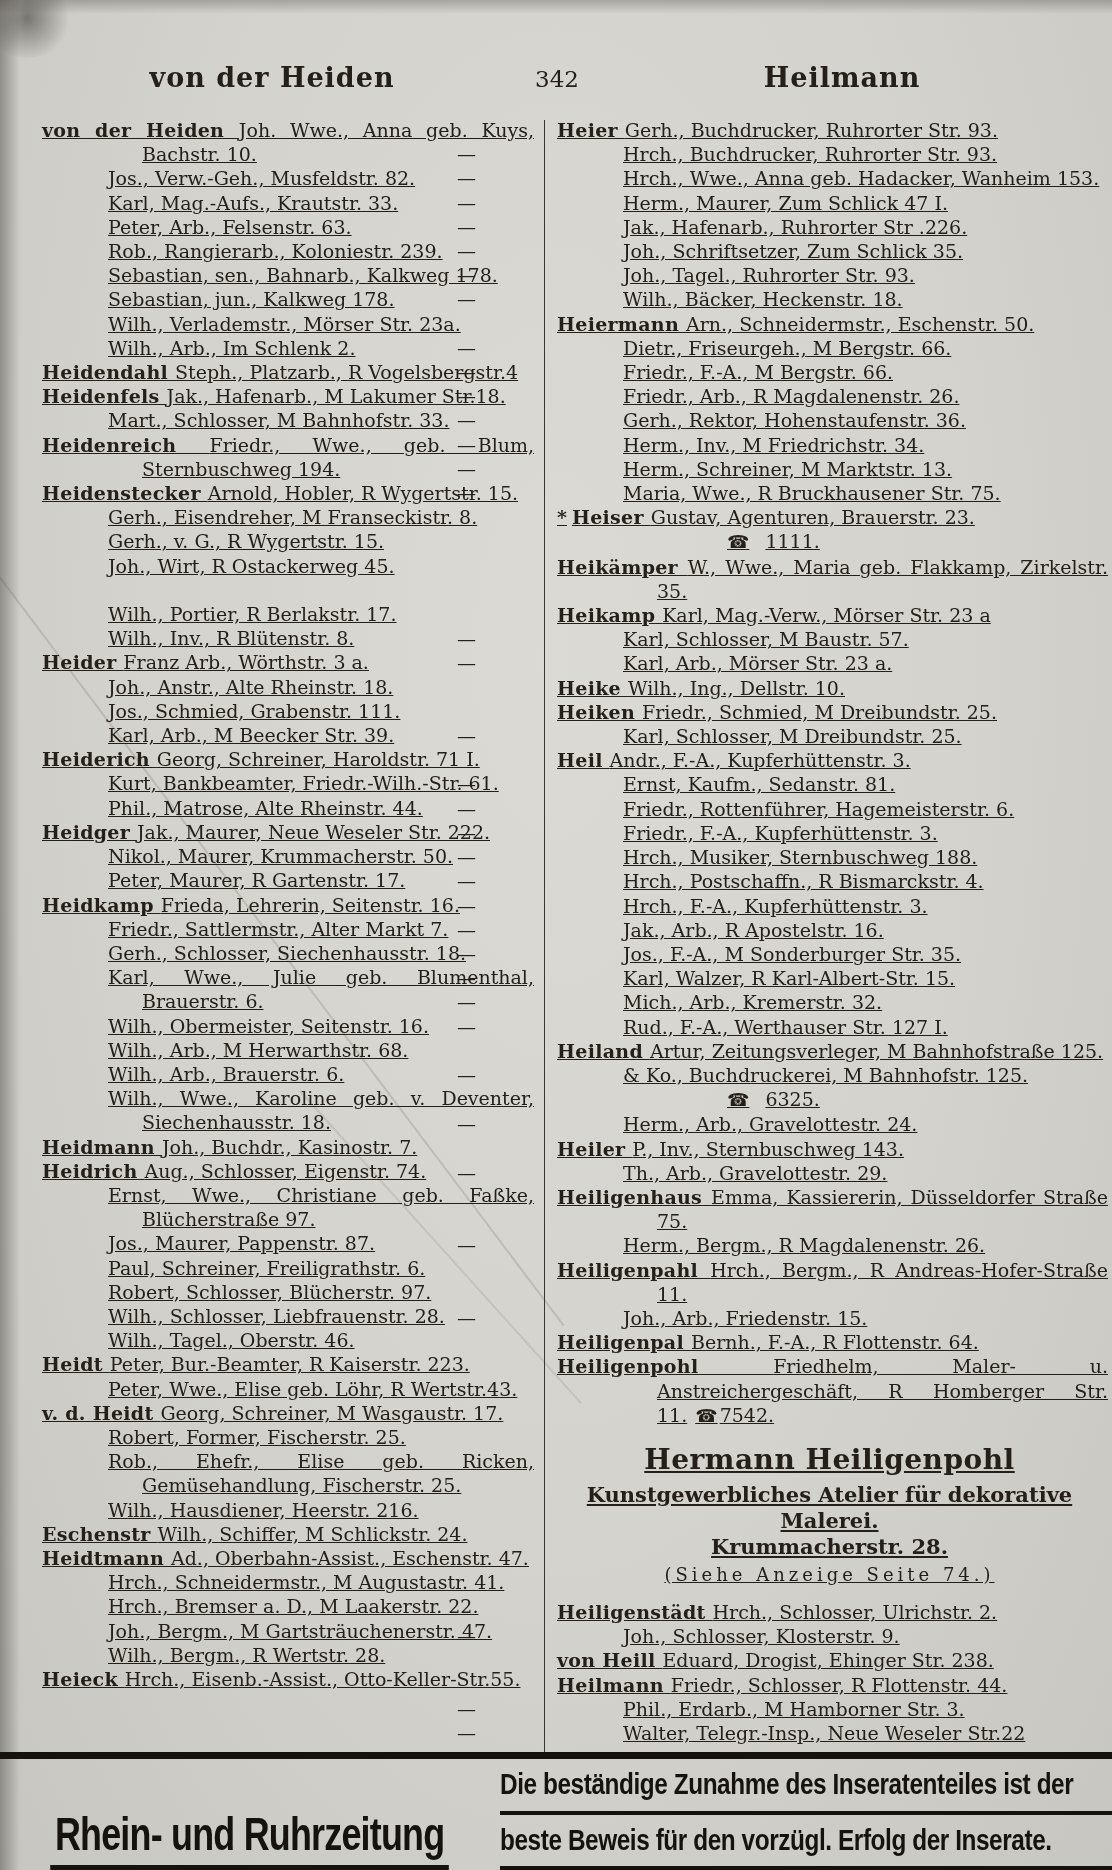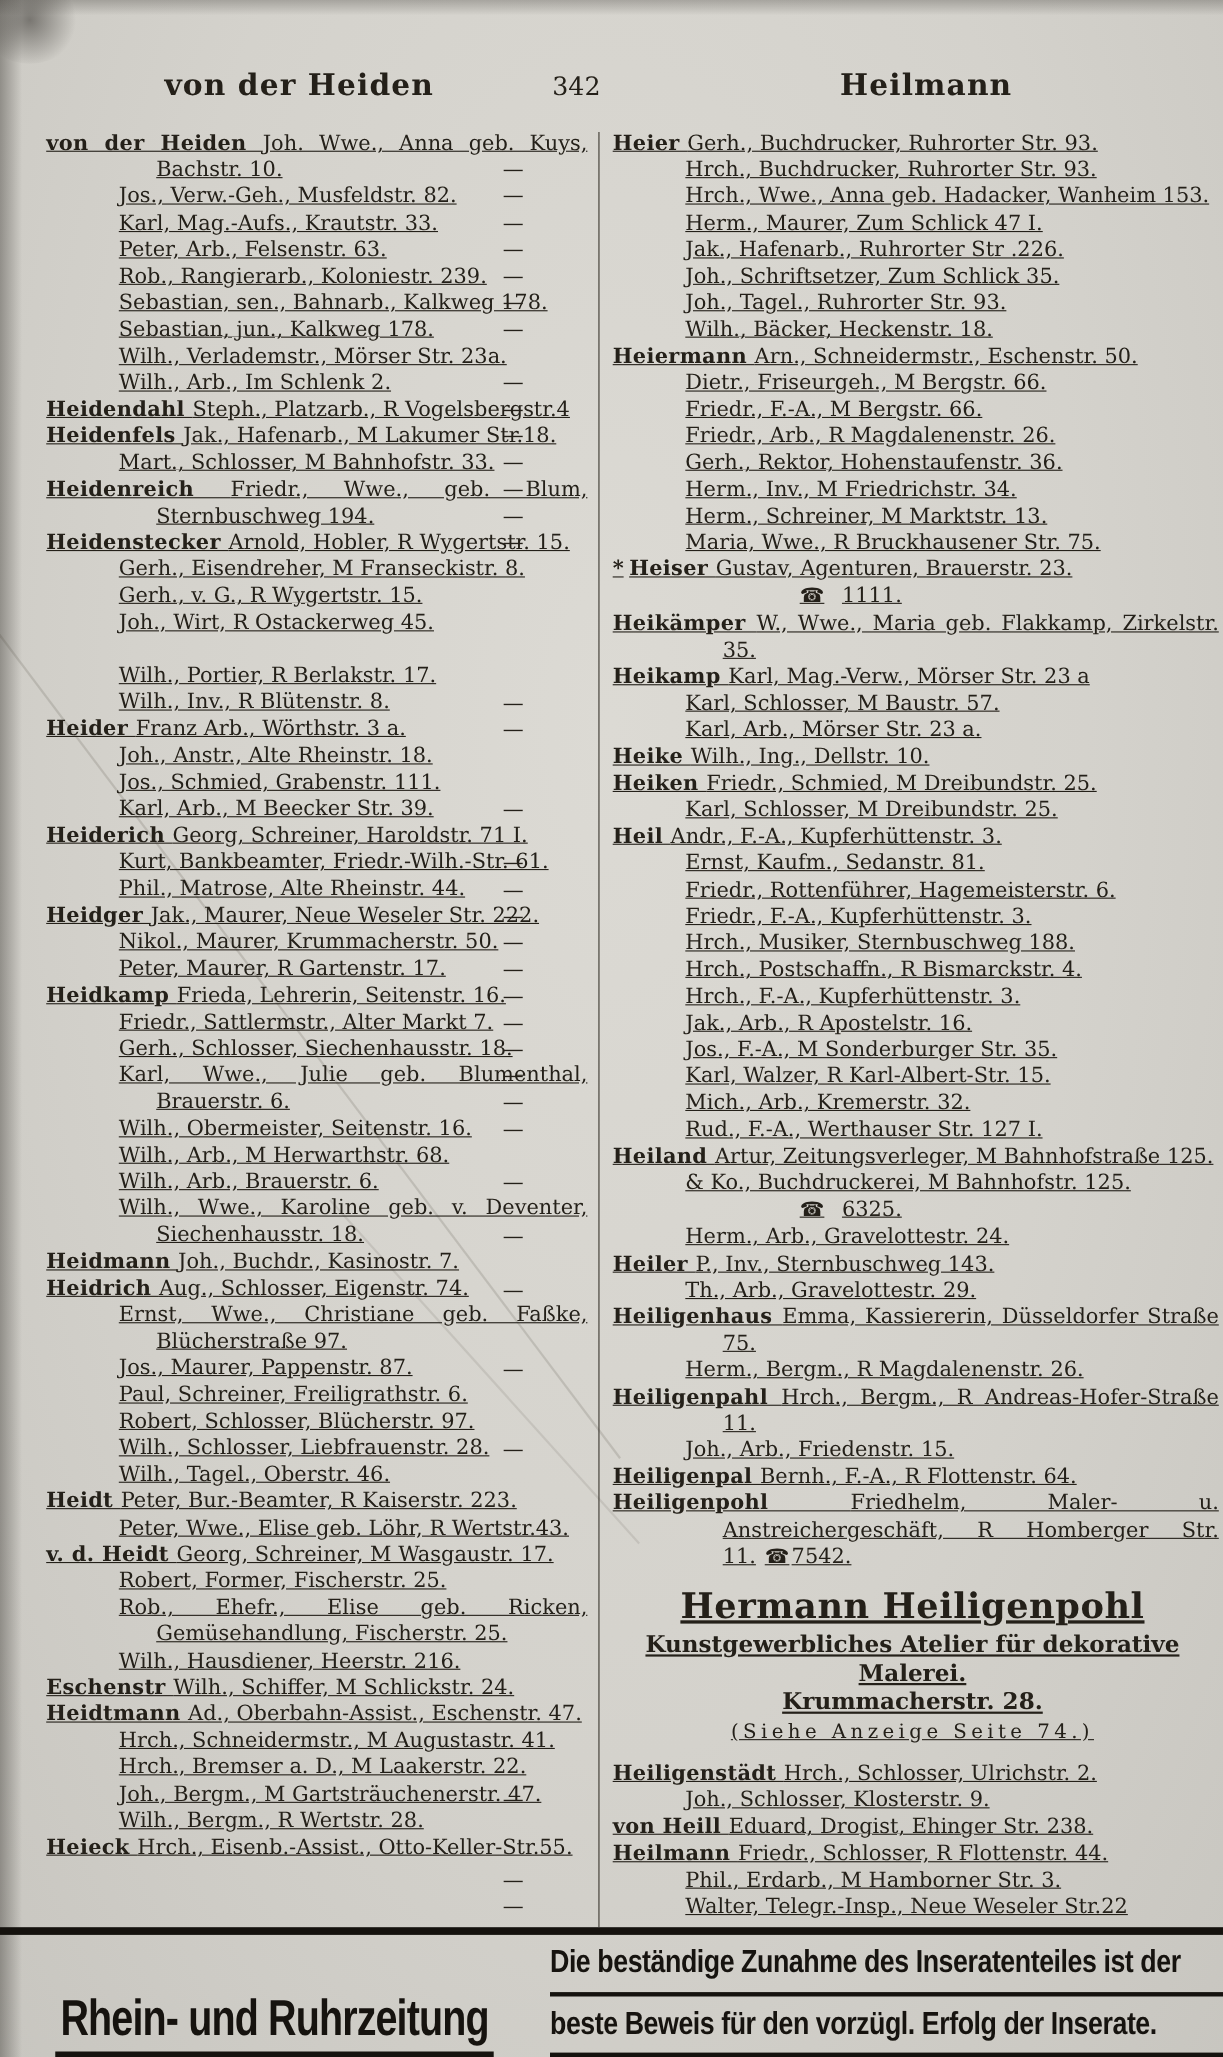--- a/index.html
+++ b/index.html
@@ -15,38 +15,38 @@
   .edge-shadow-top{position:absolute;left:0;top:0;right:0;height:14px;
     background:linear-gradient(180deg, rgba(45,42,37,.28), rgba(45,42,37,0));}
   .corner-smudge{position:absolute;left:-18px;top:-22px;width:90px;height:80px;border-radius:50%;
     background:radial-gradient(circle, rgba(35,32,28,.5), rgba(35,32,28,0) 70%);}
   .crease{position:absolute;height:2px;background:rgba(70,64,56,.17);transform-origin:left center;pointer-events:none;}
   .crease-1{left:-8px;top:566px;width:950px;transform:rotate(53deg);}
   .crease-2{left:300px;top:1090px;width:420px;transform:rotate(48deg);background:rgba(70,64,56,.12);}
 
   .page-header{display:grid;grid-template-columns:1fr 110px 1fr;align-items:baseline;padding:62px 40px 0 42px;}
   .header-keyword{font-weight:bold;font-size:27px;letter-spacing:1px;text-align:center;}
-  .header-page-number{font-size:23px;text-align:left;}
+  .header-page-number{font-size:23px;text-align:center;}
 
   .columns{position:absolute;top:118px;left:0;right:0;bottom:118px;display:flex;padding-left:42px;overflow:hidden;text-decoration:underline;}
   .col{font-size:19px;line-height:24.2px;}
   .col-left{width:492px;}
   .col-divider{width:1px;background:#3b372f;margin:2px 12px 0 10px;}
   .col-right{flex:1;padding-right:4px;}
 
   .entry{margin:0;padding-left:100px;text-indent:-100px;text-align:justify;}
   .entry .surname{font-weight:bold;letter-spacing:.3px;}
   .entry .dash{display:inline-block;width:66px;}
   .entry .star{margin-right:5px;font-weight:bold;}
   .phone-line{padding-left:170px;text-indent:0;text-align:left;}
   .phone-icon{font-family:"DejaVu Sans", sans-serif;font-size:18px;margin-right:16px;}
   .phone-icon.tail{margin-left:8px;margin-right:2px;}
 
   .adbox{margin:16px 6px 12px 0;text-align:center;text-indent:0;}
-  .adbox-title{font-weight:bold;font-size:32px;line-height:32px;margin-bottom:6px;letter-spacing:.5px;}
+  .adbox-title{font-weight:bold;font-size:28px;line-height:32px;margin-bottom:6px;letter-spacing:.5px;}
   .adbox-line{font-weight:bold;font-size:21px;line-height:26px;}
   .adbox-note{font-size:18px;line-height:26px;letter-spacing:4px;margin-top:2px;}
 
   .footer-rule{position:absolute;left:0;right:0;top:1752px;height:7px;background:#15120e;}
   .footer-ad{position:absolute;left:0;right:0;top:1759px;bottom:0;display:flex;
     font-family:"Liberation Sans", sans-serif;color:#16130f;}
   .ad-brand{width:500px;display:flex;align-items:center;justify-content:center;margin-top:48px;}
   .ad-brand-text{font-weight:bold;font-size:46px;letter-spacing:-1px;white-space:nowrap;
     transform:scaleX(.78);transform-origin:center;border-bottom:5px solid #16130f;padding:0 6px 4px;}
   .ad-slogan{flex:1;display:flex;flex-direction:column;}

